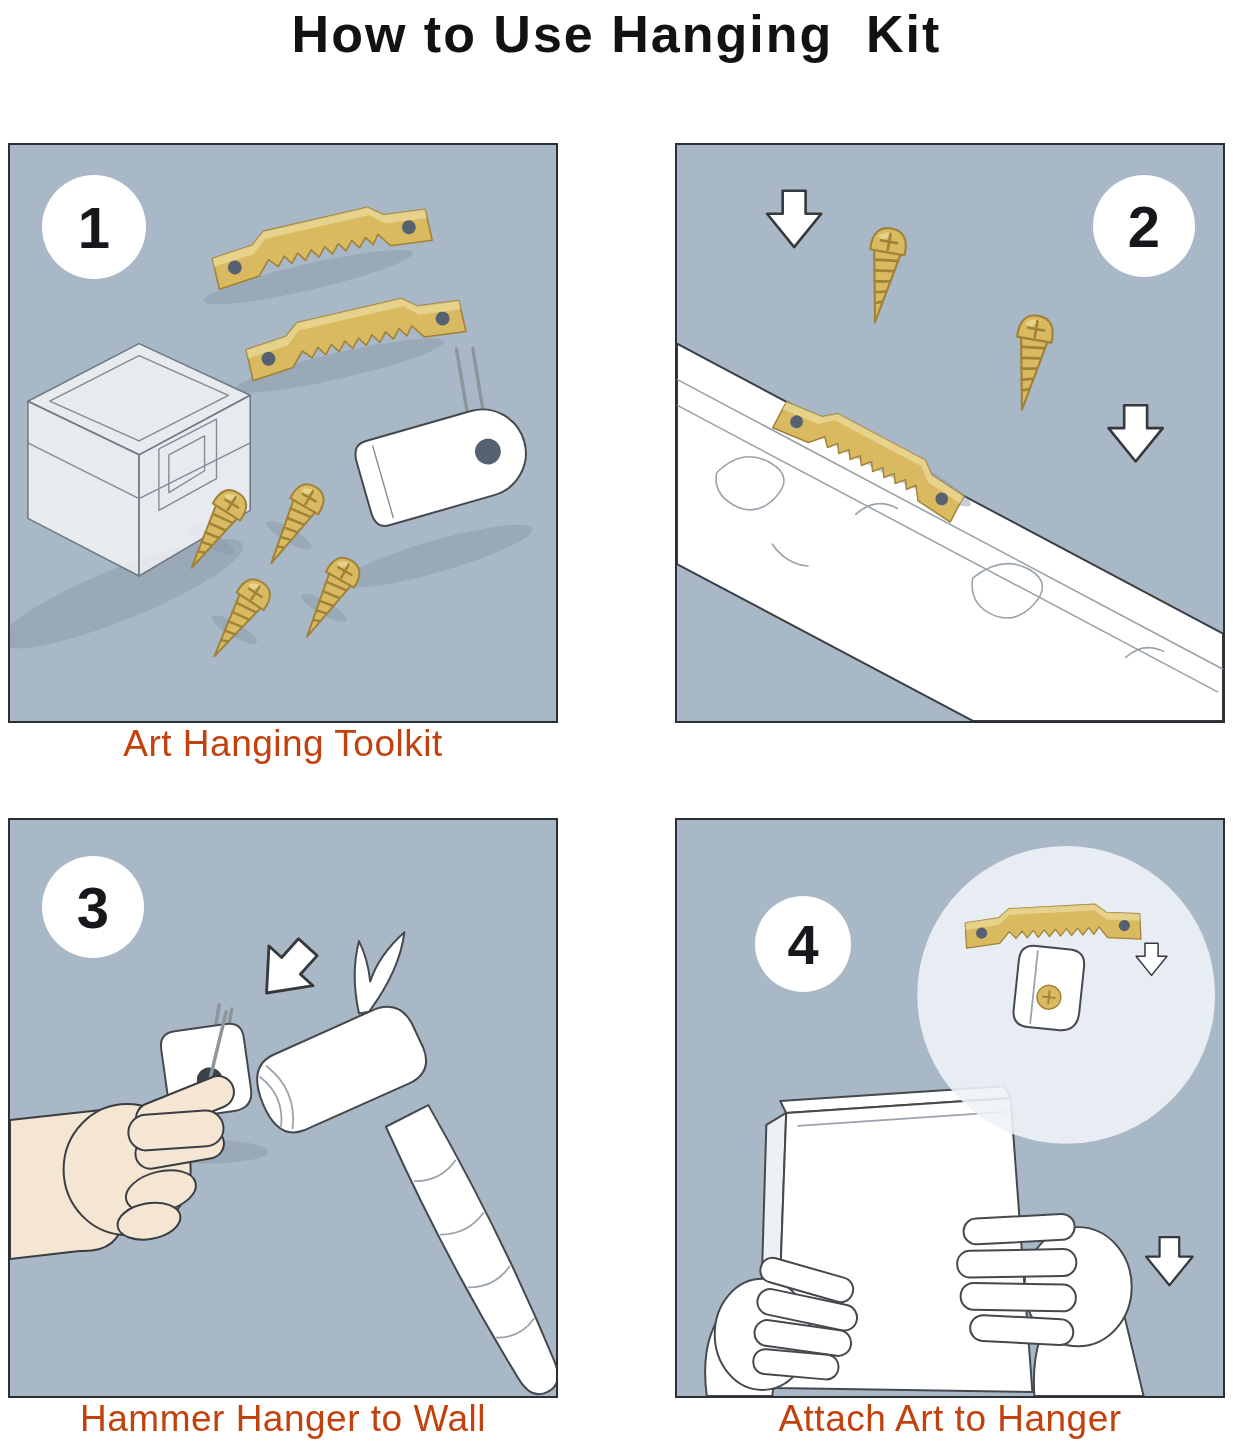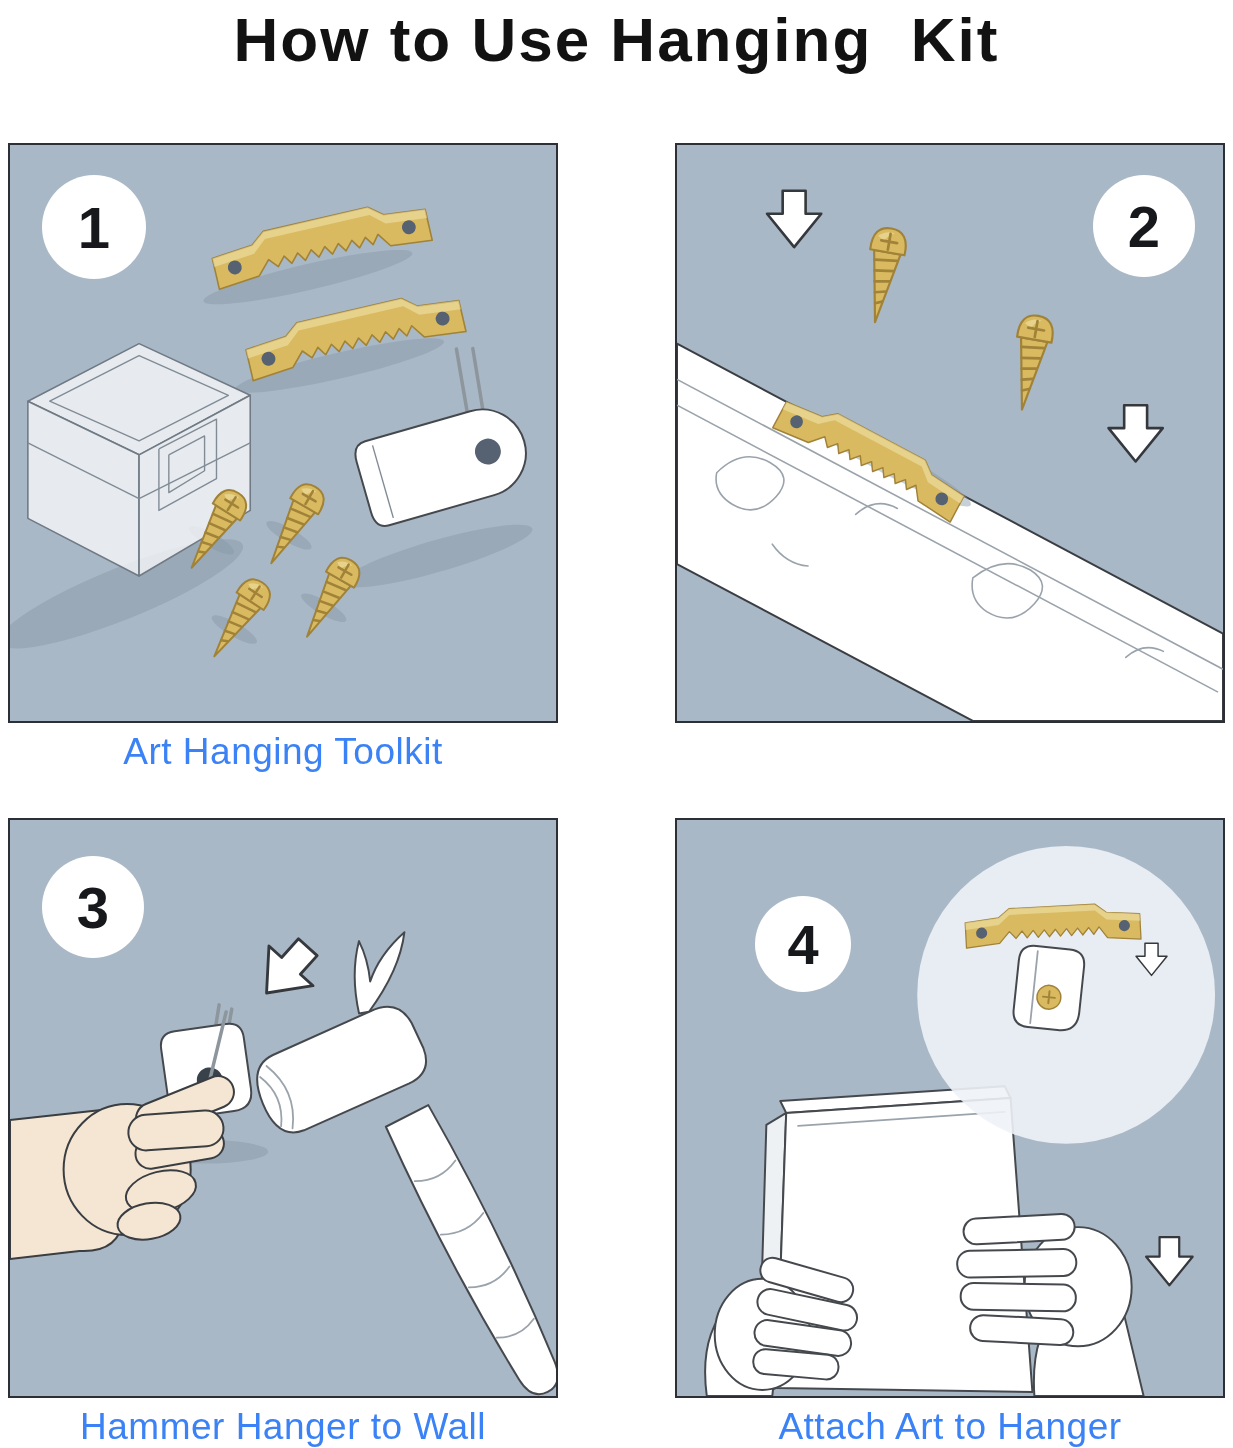--- a/index.html
+++ b/index.html
@@ -1,30 +1,30 @@
 <!DOCTYPE html>
 <html style="--page-bg: #ffffff; --panel-bg: #a9b8c6; --panel-border: #2c3036; --brass: #d9ba60; --brass-dark: #a08238; --brass-light: #f3e6ae; --skin: #f4e6d3; --shadow: #8496a6; --text: #121212;"><head>
 <meta charset="utf-8">
 <style>
   *{margin:0;padding:0;box-sizing:border-box}
   html,body{background:var(--page-bg,#fff)}
   body{width:1233px;height:1448px;position:relative;font-family:"Liberation Sans",sans-serif;overflow:hidden}
 
   .title{height:143px;display:flex;justify-content:center;align-items:flex-start;padding-top:4px;
-         font-size:62px;font-weight:600;letter-spacing:2px;color:var(--text,#121212);white-space:pre-wrap}
+         font-size:52px;font-weight:600;letter-spacing:2px;color:var(--text,#121212);white-space:pre-wrap}
 
   .panels{display:grid;grid-template-columns:550px 550px;column-gap:117px;padding-left:8px}
   .figure{width:550px}
   .panel{position:relative;width:550px;height:580px;background:var(--panel-bg,#a9b8c6);
          border:2px solid var(--panel-border,#2c3036);overflow:hidden}
   .panel svg{position:absolute;inset:0;width:100%;height:100%}
   .badge{position:absolute;background:#fff;border-radius:50%;display:flex;align-items:center;
          justify-content:center;font-weight:700;color:#16181b;z-index:3}
-  .caption{height:95px;display:flex;align-items:flex-start;justify-content:center;padding-top:8px;
-           font-size:37px;letter-spacing:.5px;color:#3b82f6}
+  .caption{height:95px;display:flex;align-items:flex-start;justify-content:center;
+           font-size:37px;letter-spacing:.5px;color:#c2410c}
 
   
   .brass{fill:var(--brass,#d9ba60);stroke:var(--brass-dark,#a08238);stroke-width:1.6;stroke-linejoin:round}
   .brassFill{fill:var(--brass,#d9ba60);stroke:var(--brass-dark,#a08238);stroke-width:1.5}
   .hi{fill:var(--brass-light,#f3e6ae);opacity:.55}
   .thread{fill:none;stroke:var(--brass-dark,#a08238);stroke-width:2;stroke-linecap:round}
   .hole{fill:#566171}
   .holeD{fill:#39424b}
   .whts{fill:#fff;stroke:#45494e;stroke-width:2;stroke-linejoin:round}
   .side{fill:#eef1f4;stroke:#45494e;stroke-width:2;stroke-linejoin:round}

